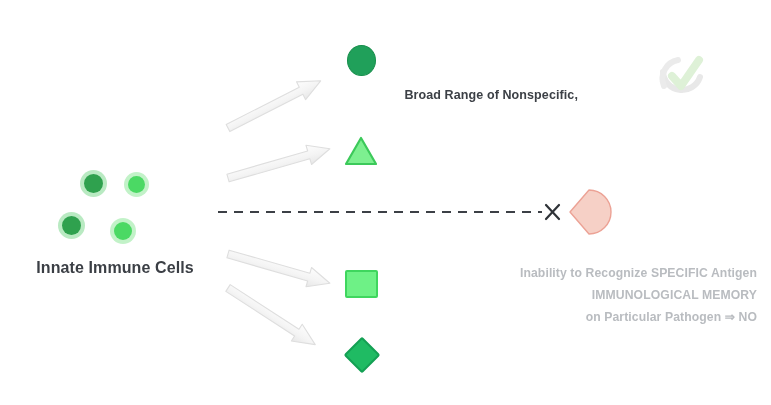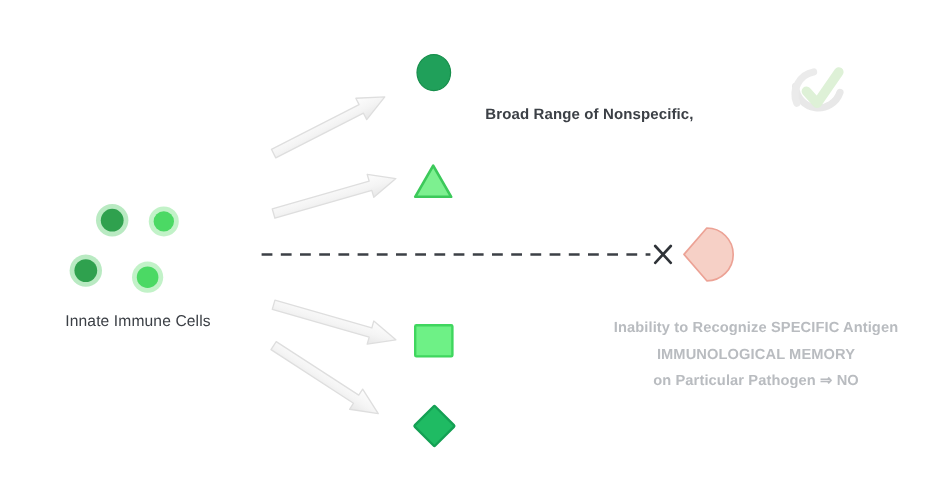--- a/index.html
+++ b/index.html
@@ -33,37 +33,37 @@
   .cell .core {
     position: absolute;
     border-radius: 50%;
   }
 
   
   .label-innate {
     position: absolute;
     text-align: center;
     color: #3b3f45;
-    font-size: 13px;
+    font-size: 16px;
     line-height: 20px;
-    font-weight: 400;
+    font-weight: 700;
     letter-spacing: 0.1px;
   }
   .text-dark {
     position: absolute;
     text-align: right;
     color: #3c4046;
     font-size: 12.5px;
     line-height: 22px;
     font-weight: 600;
     letter-spacing: 0.1px;
   }
   .text-muted {
     position: absolute;
-    text-align: center;
+    text-align: right;
     color: #b9bcc0;
     font-size: 12.2px;
     line-height: 22px;
     font-weight: 600;
     letter-spacing: 0.1px;
   }
 
   
   .shape-circle {
     position: absolute;

